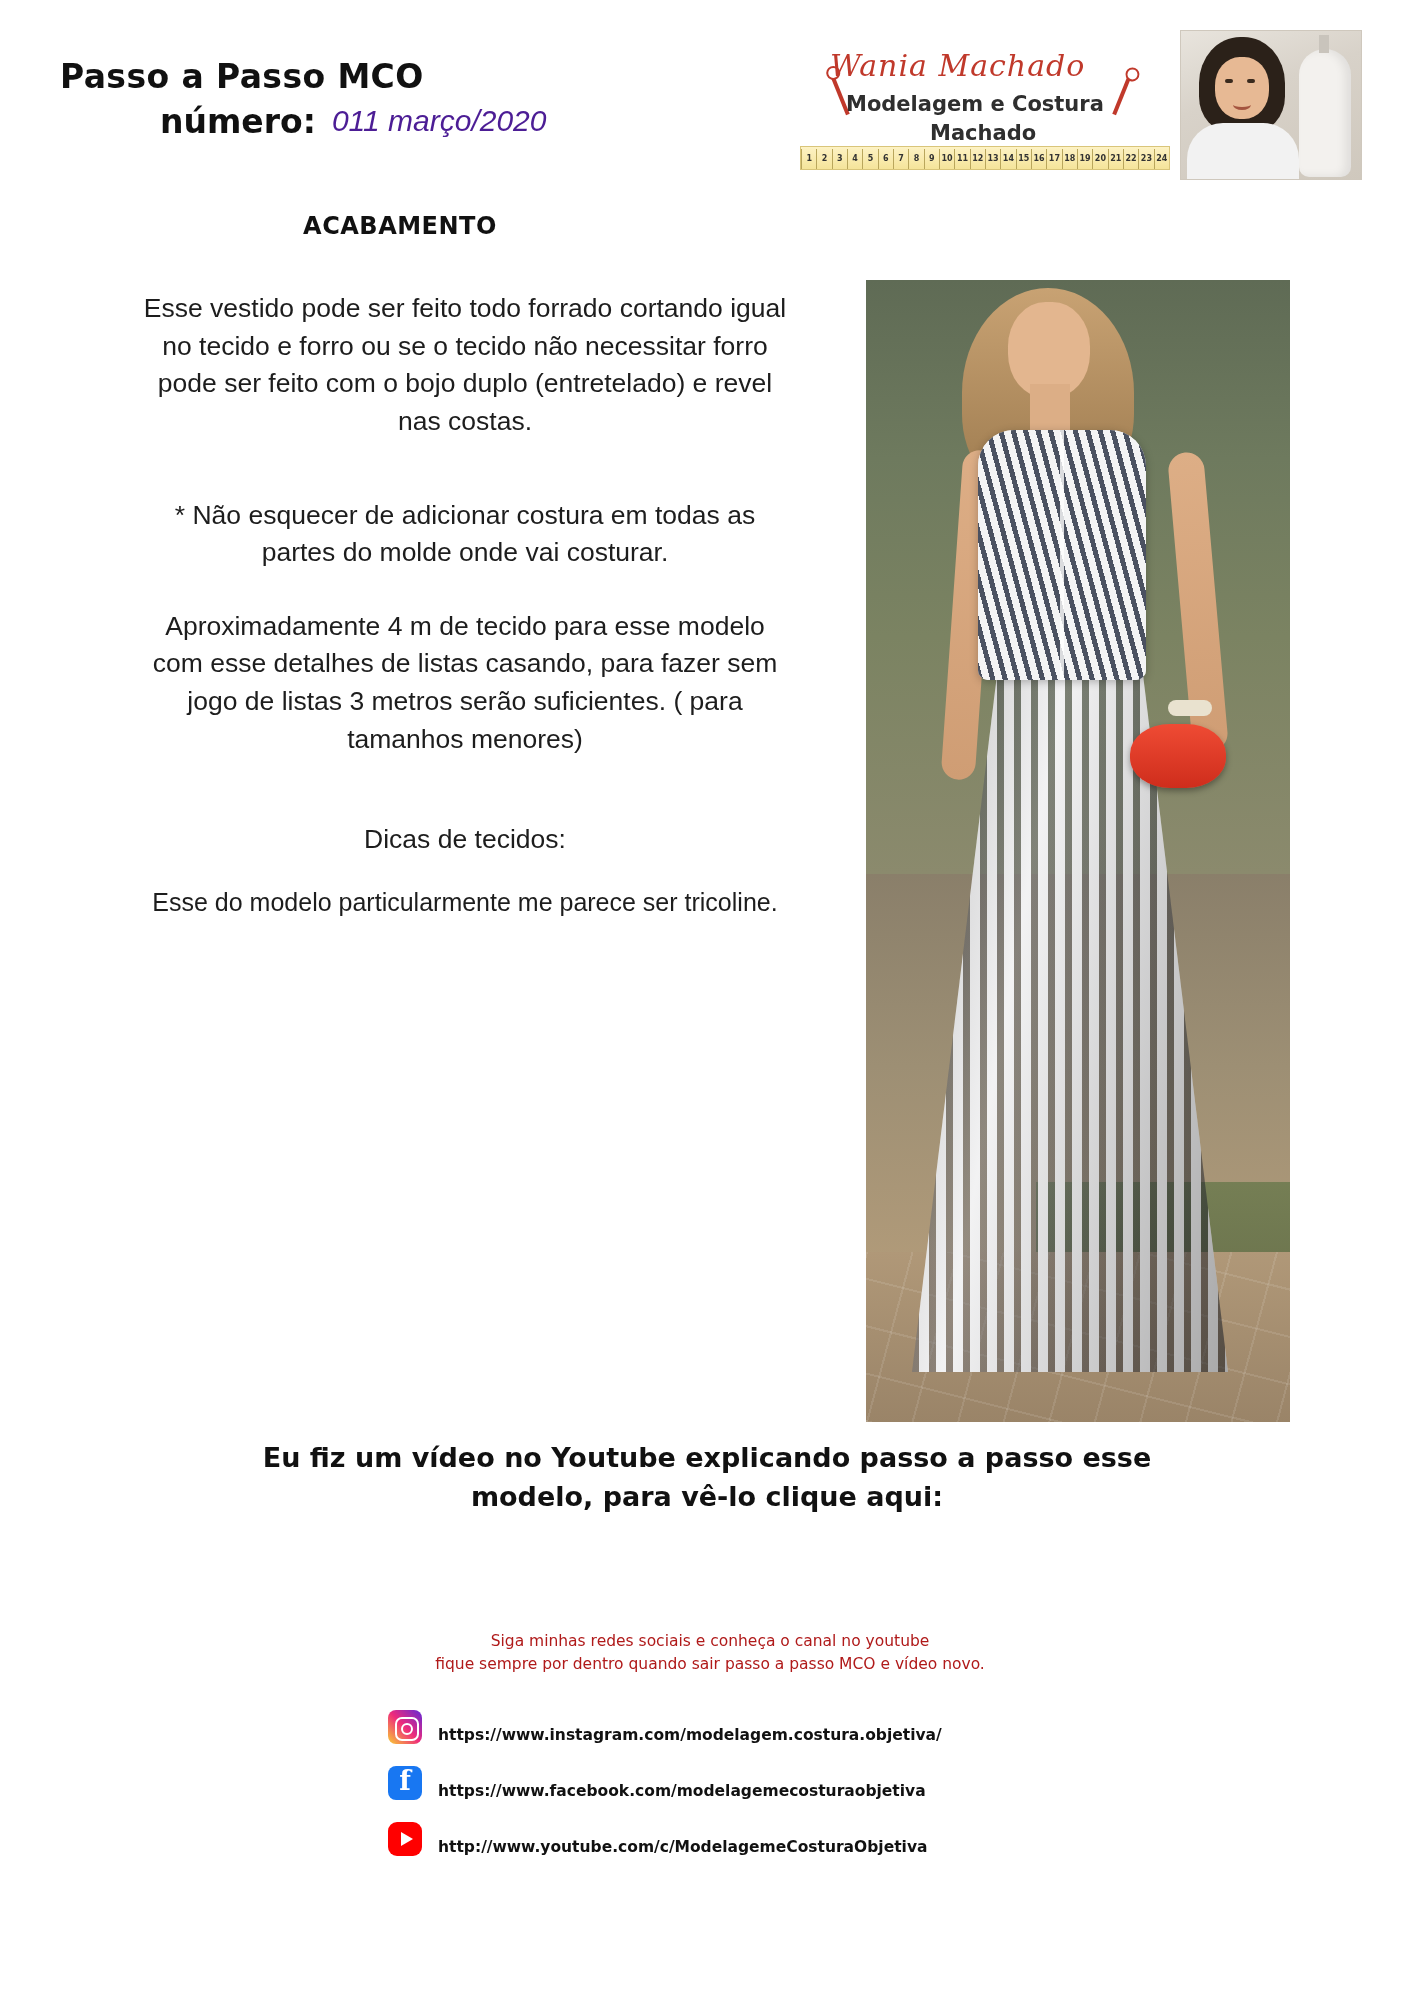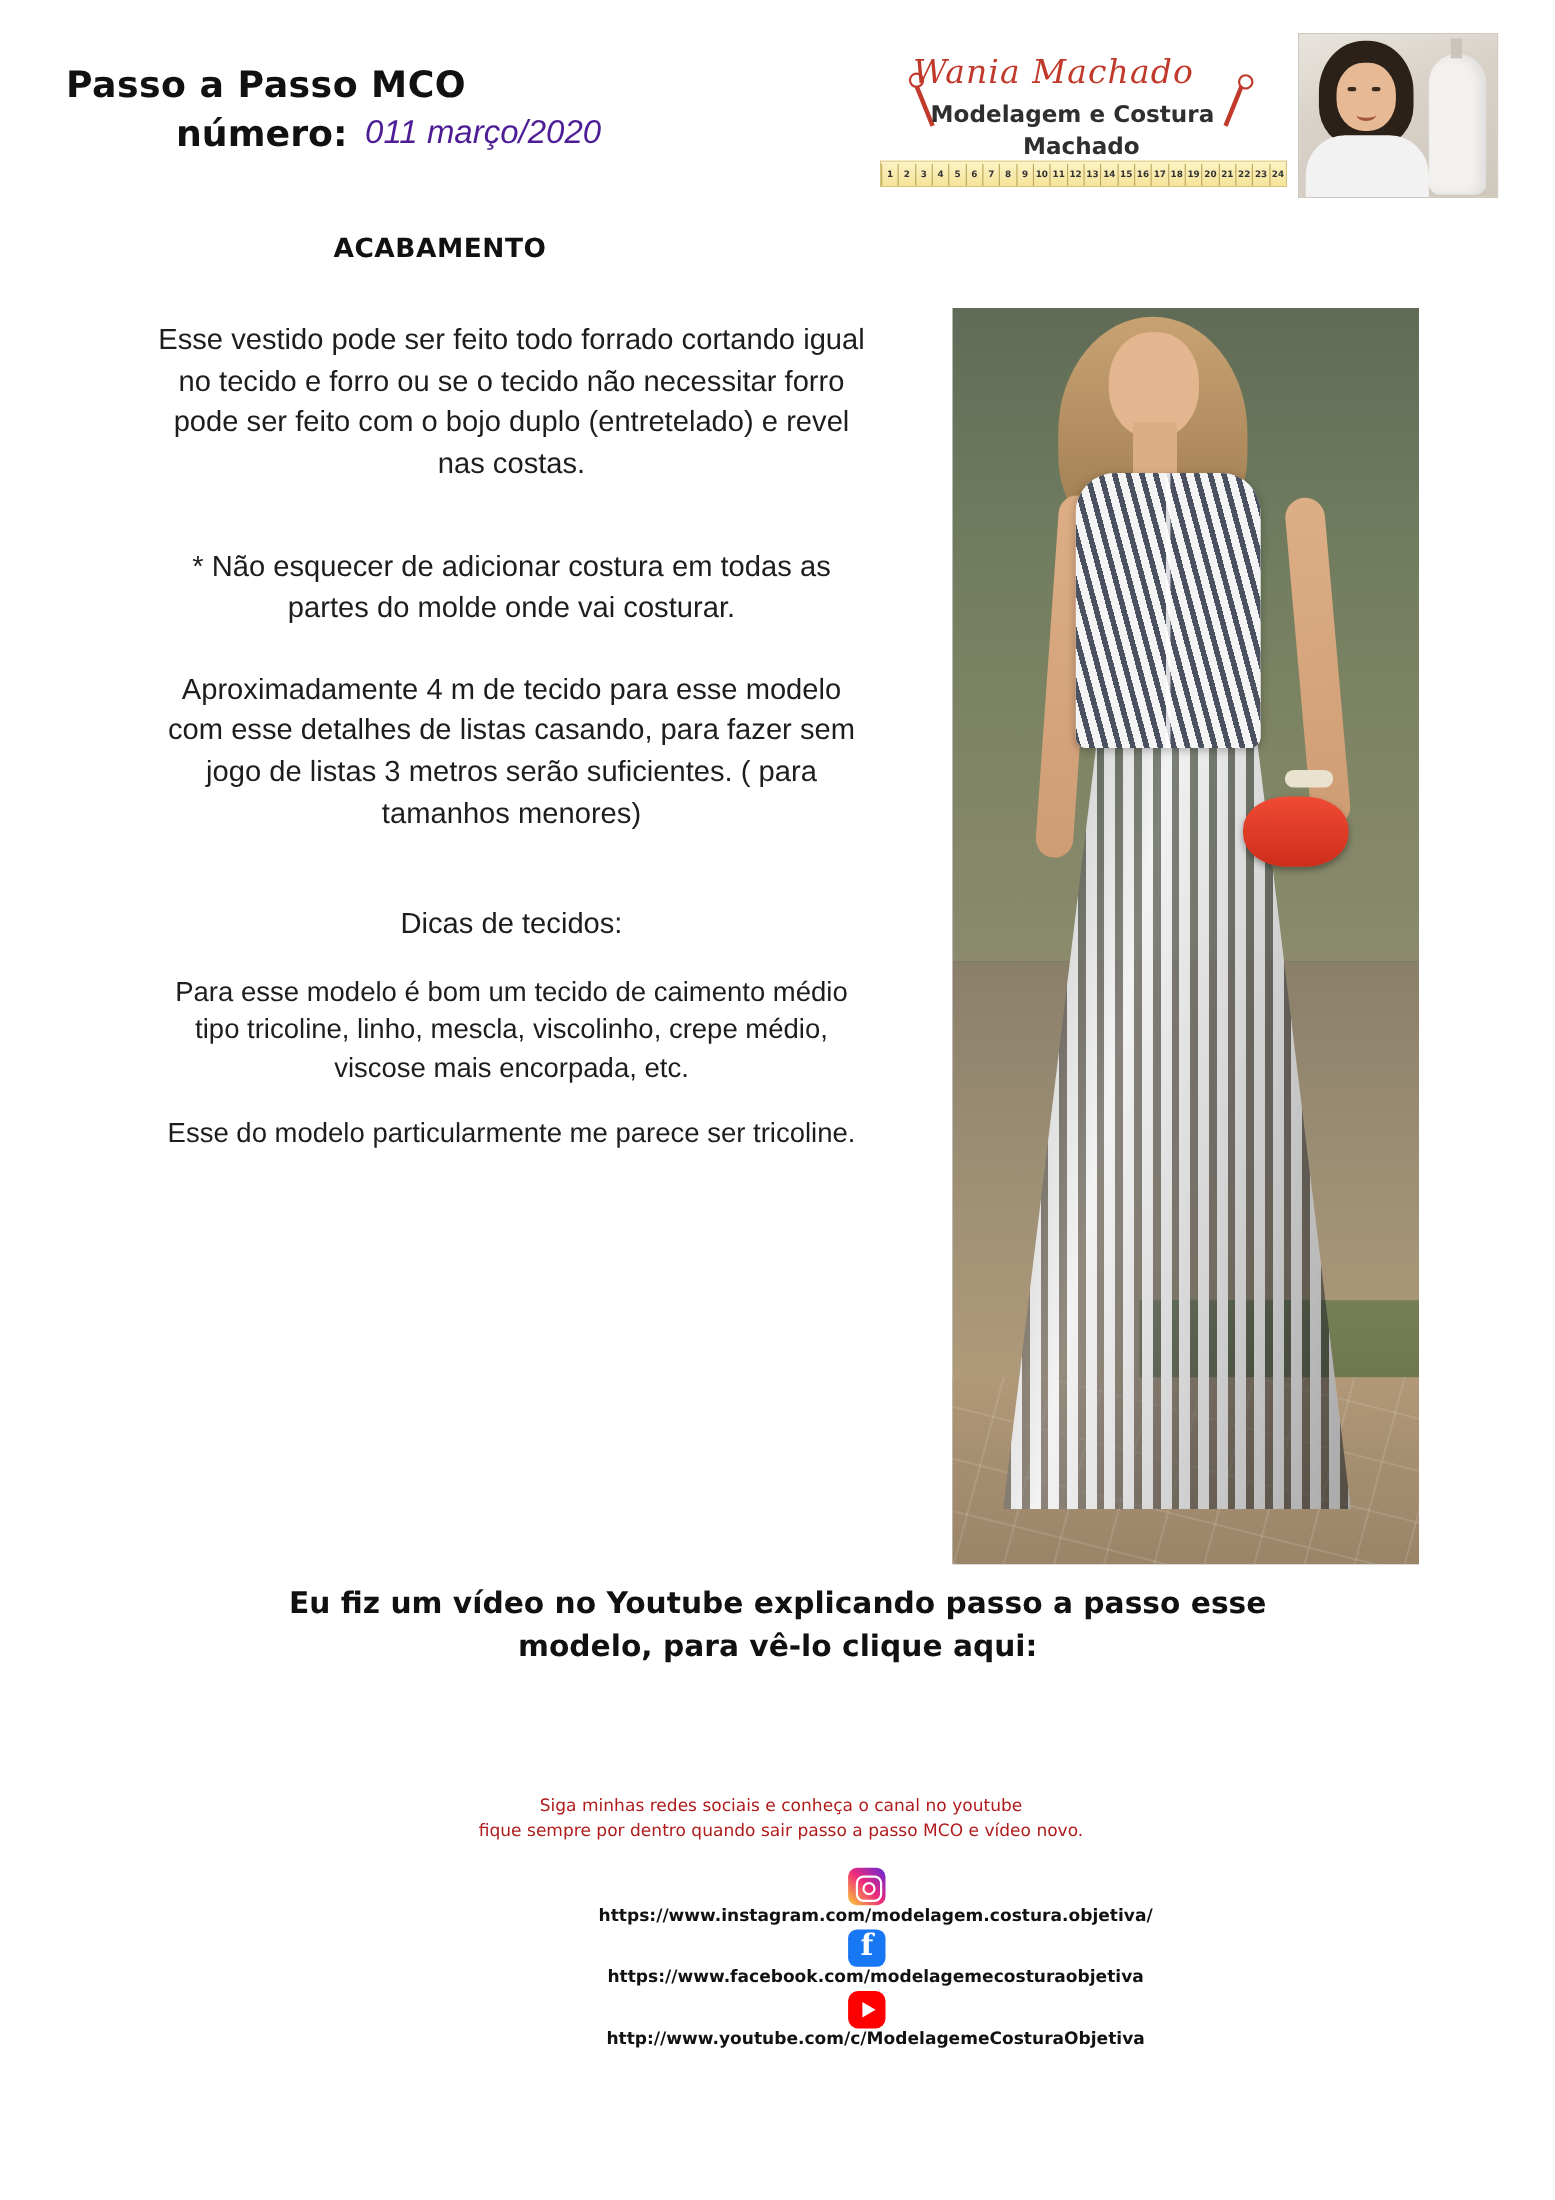--- a/index.html
+++ b/index.html
@@ -407,24 +407,23 @@
     line-height: 1.5;
   }
   .social-list {
     position: absolute;
     left: 388px;
     top: 1698px;
     width: 800px;
   }
   .social-row {
     display: flex;
-    align-items: center;
+    align-items: flex-end;
     height: 46px;
     margin-bottom: 10px;
-    flex-direction: column;
   }
   .social-ico {
     width: 34px;
     height: 34px;
     border-radius: 8px;
     flex: 0 0 auto;
     position: relative;
     display: flex;
     align-items: center;
     justify-content: center;
@@ -540,21 +539,20 @@
 <div class="section-title">ACABAMENTO</div>
 
 <div class="text-col">
   <p class="para">Esse vestido pode ser feito todo forrado cortando igual no tecido e forro ou se o tecido não necessitar forro pode ser feito com o bojo duplo (entretelado) e revel nas costas.</p>
   <div class="gap-lg"></div>
   <p class="para">* Não esquecer de adicionar costura em todas as partes do molde onde vai costurar.</p>
   <div class="gap-md"></div>
   <p class="para">Aproximadamente 4 m de tecido para esse modelo com esse detalhes de listas casando, para fazer sem jogo de listas 3 metros serão suficientes. ( para tamanhos menores)</p>
   <div class="gap-md"></div>
   <p class="tips-head">Dicas de tecidos:</p>
-  <p class="tips-body">Para esse modelo é bom um tecido de caimento médio tipo tricoline, linho, mescla, viscolinho, crepe médio, viscose mais encorpada, etc.</p>
   <p class="tips-body">Esse do modelo particularmente me parece ser tricoline.</p>
 </div>
 
 <div class="dress-photo">
   <div class="dp-sky"></div>
   <div class="dp-ground"></div>
   <div class="dp-grass"></div>
   <div class="dp-tile"></div>
   <div class="dp-hair"></div>
   <div class="dp-face"></div>

